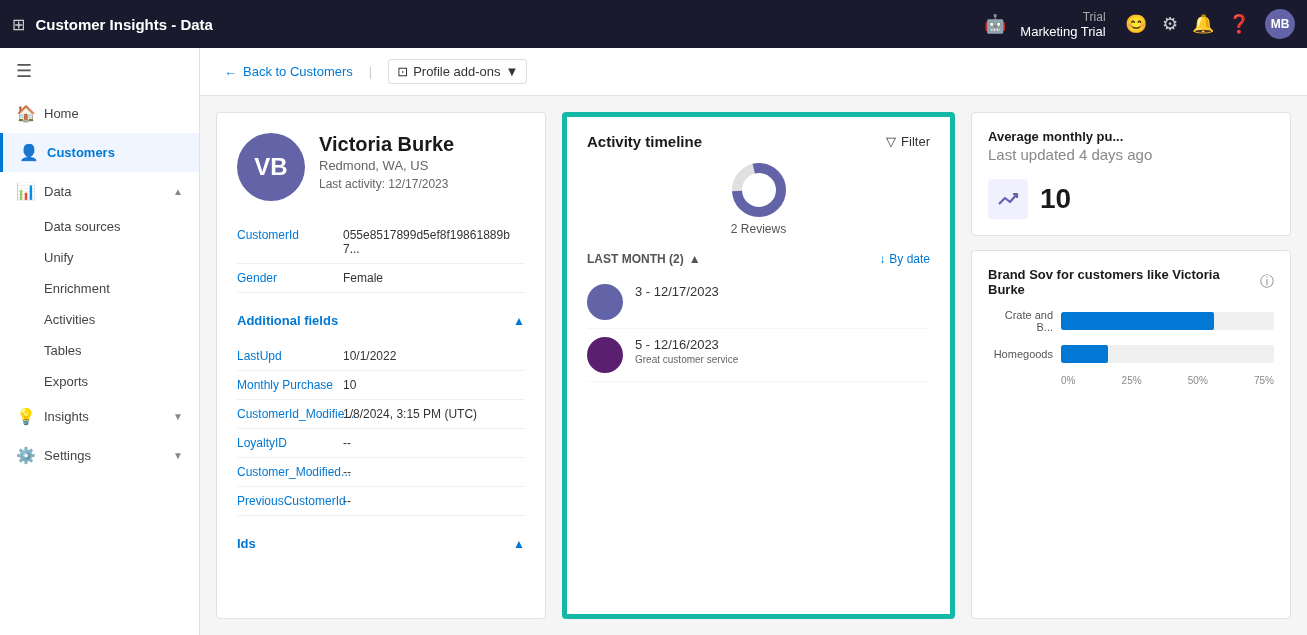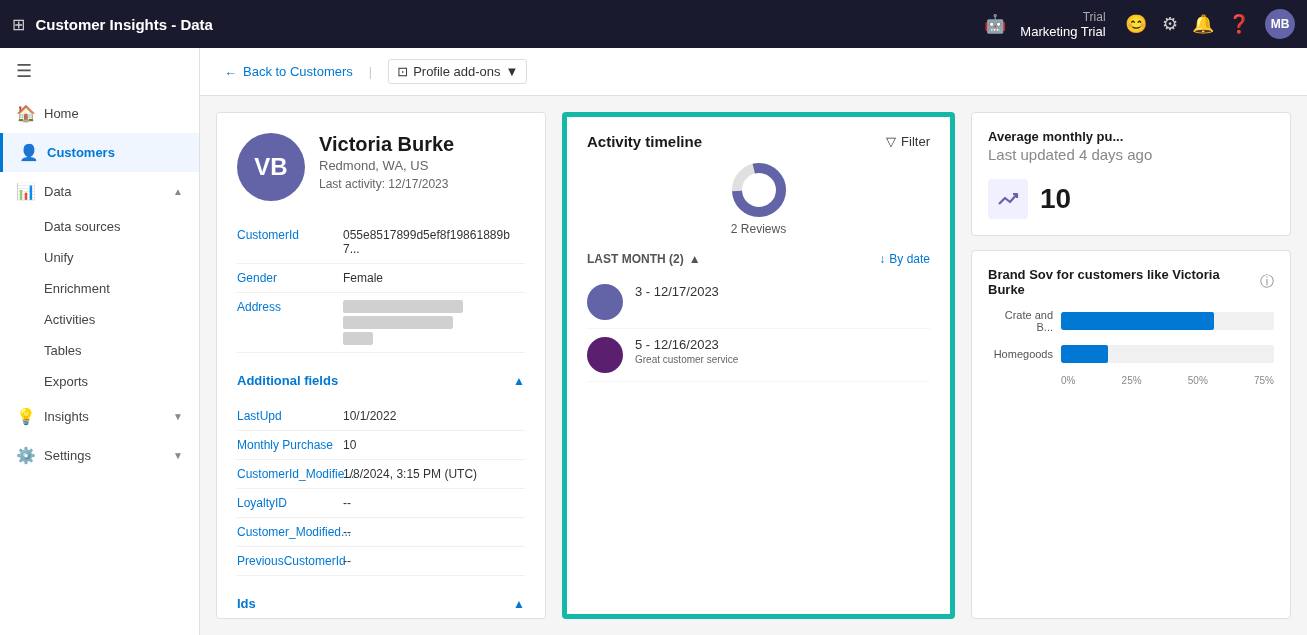--- a/index.html
+++ b/index.html
@@ -192,28 +192,20 @@
 
         <div class="customer-fields">
           <div class="field-row">
             <span class="field-label">CustomerId</span>
             <span class="field-value">055e8517899d5ef8f19861889b7...</span>
           </div>
           <div class="field-row">
             <span class="field-label">Gender</span>
             <span class="field-value">Female</span>
           </div>
-          <div class="field-row">
-            <span class="field-label">Address</span>
-            <span class="field-value">
-              <span class="redacted" style="display:block;height:13px;width:120px;margin-bottom:3px;background:#d0d0d0;border-radius:2px;"></span>
-              <span class="redacted" style="display:block;height:13px;width:110px;margin-bottom:3px;background:#d0d0d0;border-radius:2px;"></span>
-              <span class="redacted" style="display:block;height:13px;width:30px;background:#d0d0d0;border-radius:2px;"></span>
-            </span>
-          </div>
         </div>
 
         <div class="section-header">
           <span class="section-title">Additional fields</span>
           <span class="section-chevron">▲</span>
         </div>
 
         <div class="customer-fields">
           <div class="field-row">
             <span class="field-label">LastUpd</span>

